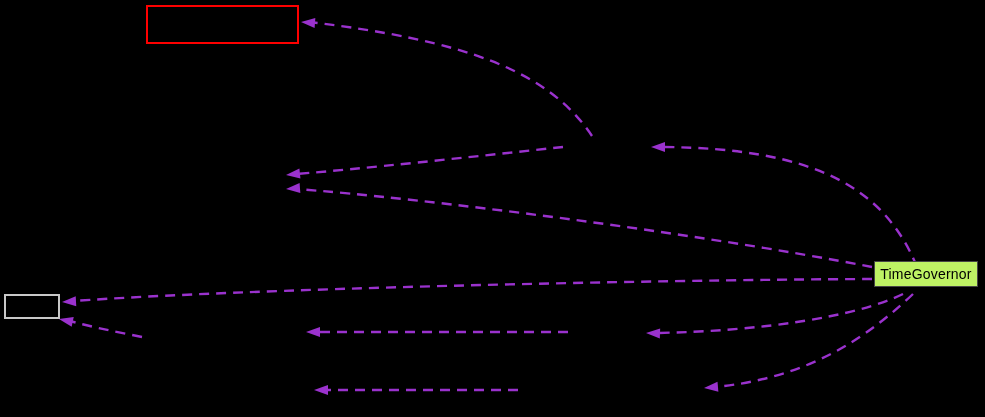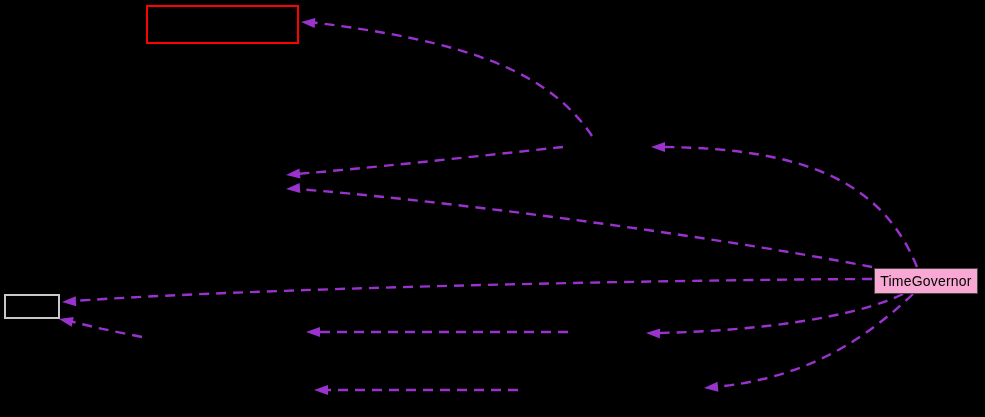--- a/index.html
+++ b/index.html
@@ -61,16 +61,16 @@
       <path d="M 872,279 C 640,280 240,289 74,301" fill="none" stroke="#9a32cd" stroke-width="2.4" stroke-dasharray="10,7"></path>
       <polygon points="0,0 -14,5 -14,-5" fill="#9a32cd" transform="translate(62,302) rotate(177)"></polygon>
       <path d="M 142,337 C 112,331 92,327 70,321" fill="none" stroke="#9a32cd" stroke-width="2.4" stroke-dasharray="10,7"></path>
       <polygon points="0,0 -14,5 -14,-5" fill="#9a32cd" transform="translate(59,319) rotate(192)"></polygon>
     </svg>
 
   <div class="node node-truncated" style="left: 146px; top: 5px; width: 153px; height: 39px; border: 2.5px solid rgb(254, 0, 0); background: transparent;"></div>
 
   <div class="node node-plain" style="left: 4px; top: 294px; width: 56px; height: 25px; border: 2px solid rgb(200, 200, 200); background: transparent;"></div>
 
-  <div class="node node-main" style="left: 874px; top: 268px; width: 104px; height: 26px; border: 1px solid rgb(70, 70, 70); background: #f9a8d4; color: rgb(0, 0, 0);">
+  <div class="node node-main" style="left: 874px; top: 261px; width: 104px; height: 26px; border: 1px solid rgb(70, 70, 70); background: #bef264; color: rgb(0, 0, 0);">
     <span>TimeGovernor</span>
   </div>
 </div>
 
 </body></html>

